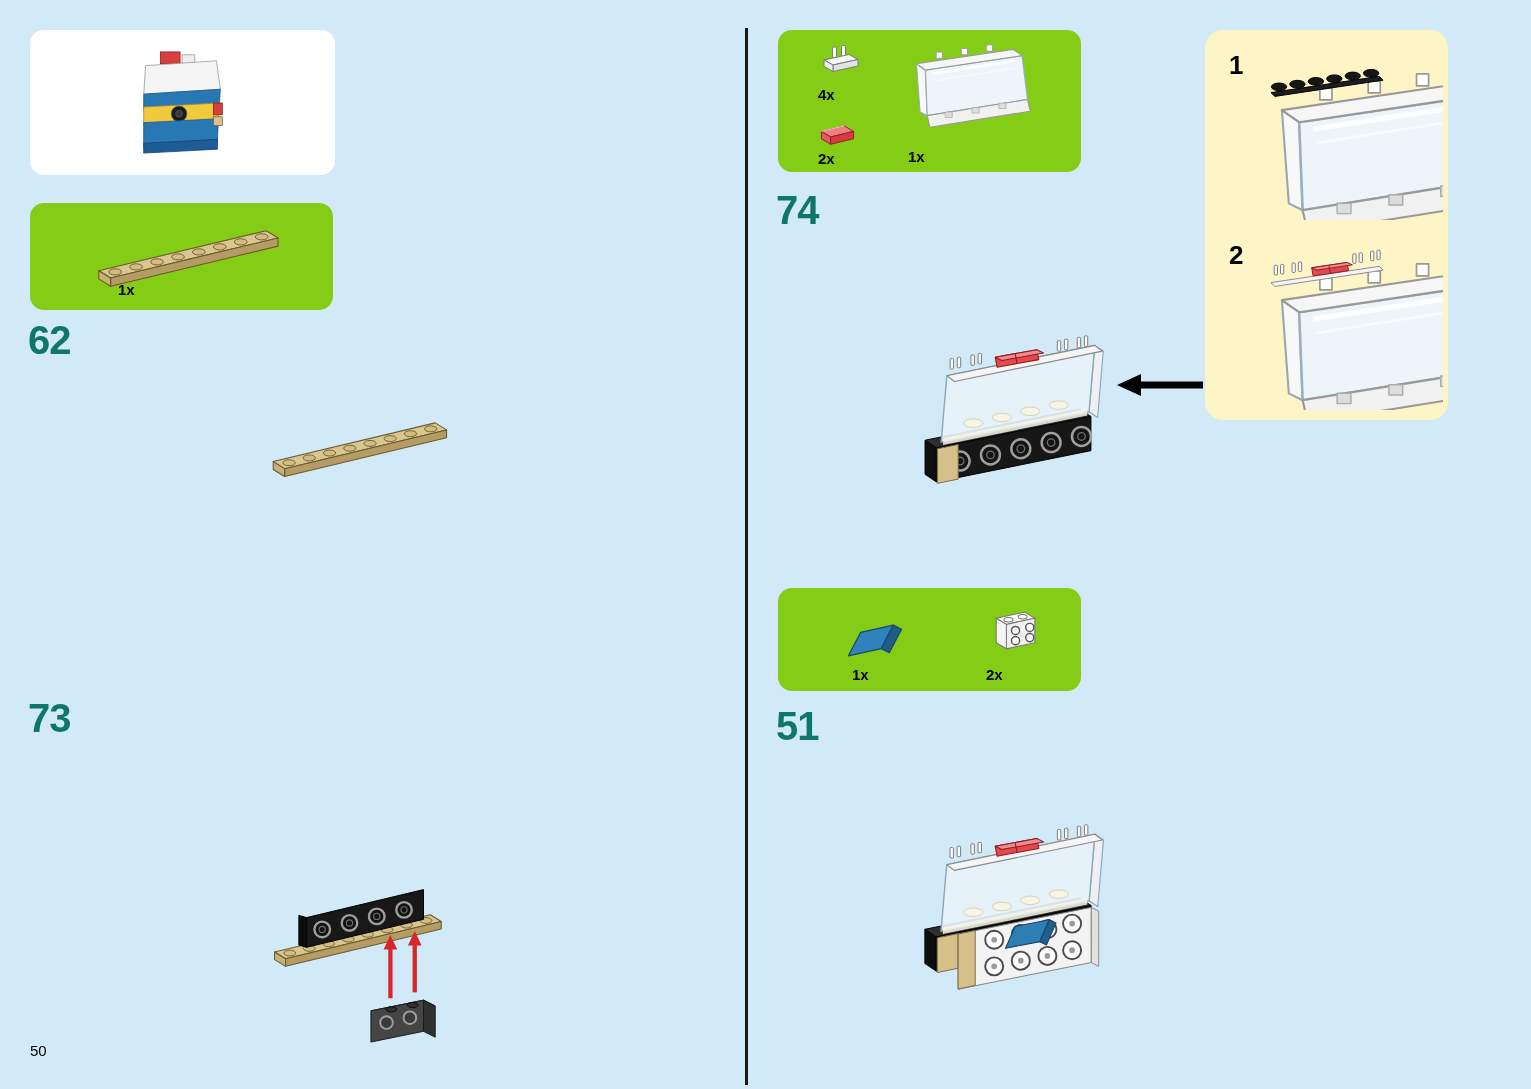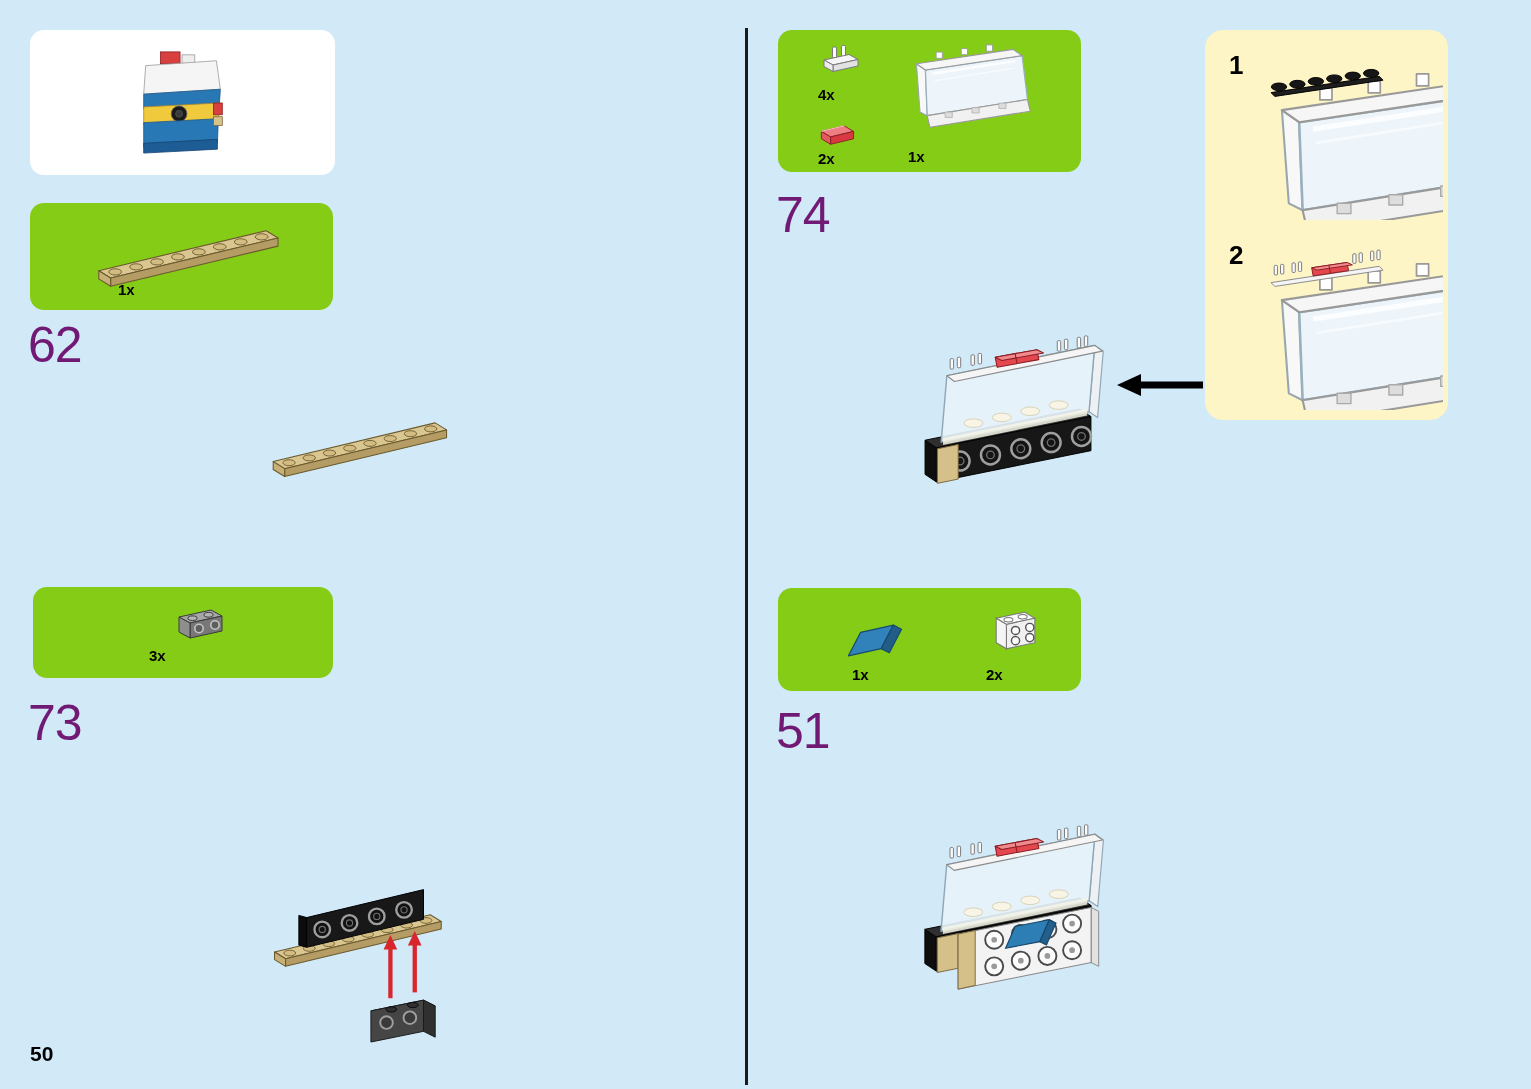--- a/index.html
+++ b/index.html
@@ -2,24 +2,24 @@
 <html><head>
 <meta charset="utf-8">
 <style>
   * { margin:0; padding:0; box-sizing:border-box; }
   html,body { background:#ffffff; font-family:"Liberation Sans", sans-serif; }
   .page { position:relative; width:1531px; height:1089px; background:#d2e9f8; overflow:hidden; }
   .panel { position:absolute; }
   .white-panel { background:#ffffff; border-radius:14px; }
   .blue-panel { background:#84cc16; border-radius:14px; }
   .yellow-panel { background:#fdf5c6; border-radius:18px; }
-  .step-num { position:absolute; font-size:50px; font-weight:normal; color:#701a75; letter-spacing:-1px; line-height:1; }
+  .step-num { position:absolute; font-size:40px; font-weight:bold; color:#0f766e; letter-spacing:-1px; line-height:1; }
   .count { position:absolute; font-size:15px; font-weight:bold; color:#000; }
   .substep-num { position:absolute; font-size:26px; font-weight:bold; color:#000; line-height:1; }
-  .page-num { position:absolute; font-size:21px; font-weight:bold; color:#000; }
+  .page-num { position:absolute; font-size:15px; font-weight:normal; color:#000; }
   .divider { position:absolute; left:745px; top:28px; width:3px; height:1057px; background:#1a1a1a; }
   .abs { position:absolute; }
   svg { display:block; }
 </style>
 </head>
 <body>
 
 <svg width="0" height="0" style="position:absolute" aria-hidden="true">
   <defs>
 
@@ -180,26 +180,20 @@
       </svg>
     <span class="count" style="left:88px; top:78px;">1x</span>
   </div>
 
   <div class="step-num" style="left:28px; top:320px;">62</div>
 
   <svg class="abs" style="left:260px; top:400px;" width="198" height="88" viewBox="0 0 225 100">
       <use href="#sym-tan-plate"></use>
     </svg>
 
-  <div class="panel blue-panel" style="left:33px; top:587px; width:300px; height:91px;">
-    <svg class="abs" style="left:128px; top:8px;" width="80" height="55" viewBox="0 0 80 55">
-        <use href="#sym-gray-bracket"></use>
-      </svg>
-    <span class="count" style="left:116px; top:60px;">3x</span>
-  </div>
 
   <div class="step-num" style="left:28px; top:698px;">73</div>
 
   <svg class="abs" style="left:256px; top:850px;" width="224" height="200" viewBox="0 0 230 205">
     <g>
       <use href="#sym-tan-plate" transform="translate(6,0) scale(0.85)"></use>
       <polygon points="44,67 52,69.2 52,99.7 44,97.5" fill="#0c0c0c" stroke="#000" stroke-width="1"></polygon>
       <polygon points="52,69.2 172,40.5 172,71 52,99.7" fill="#181818" stroke="#000" stroke-width="1"></polygon>
       <circle cx="68" cy="81.4" r="8" fill="#121212" stroke="#9f9f9f" stroke-width="2.4"></circle>
       <circle cx="96" cy="74.7" r="8" fill="#121212" stroke="#9f9f9f" stroke-width="2.4"></circle>

